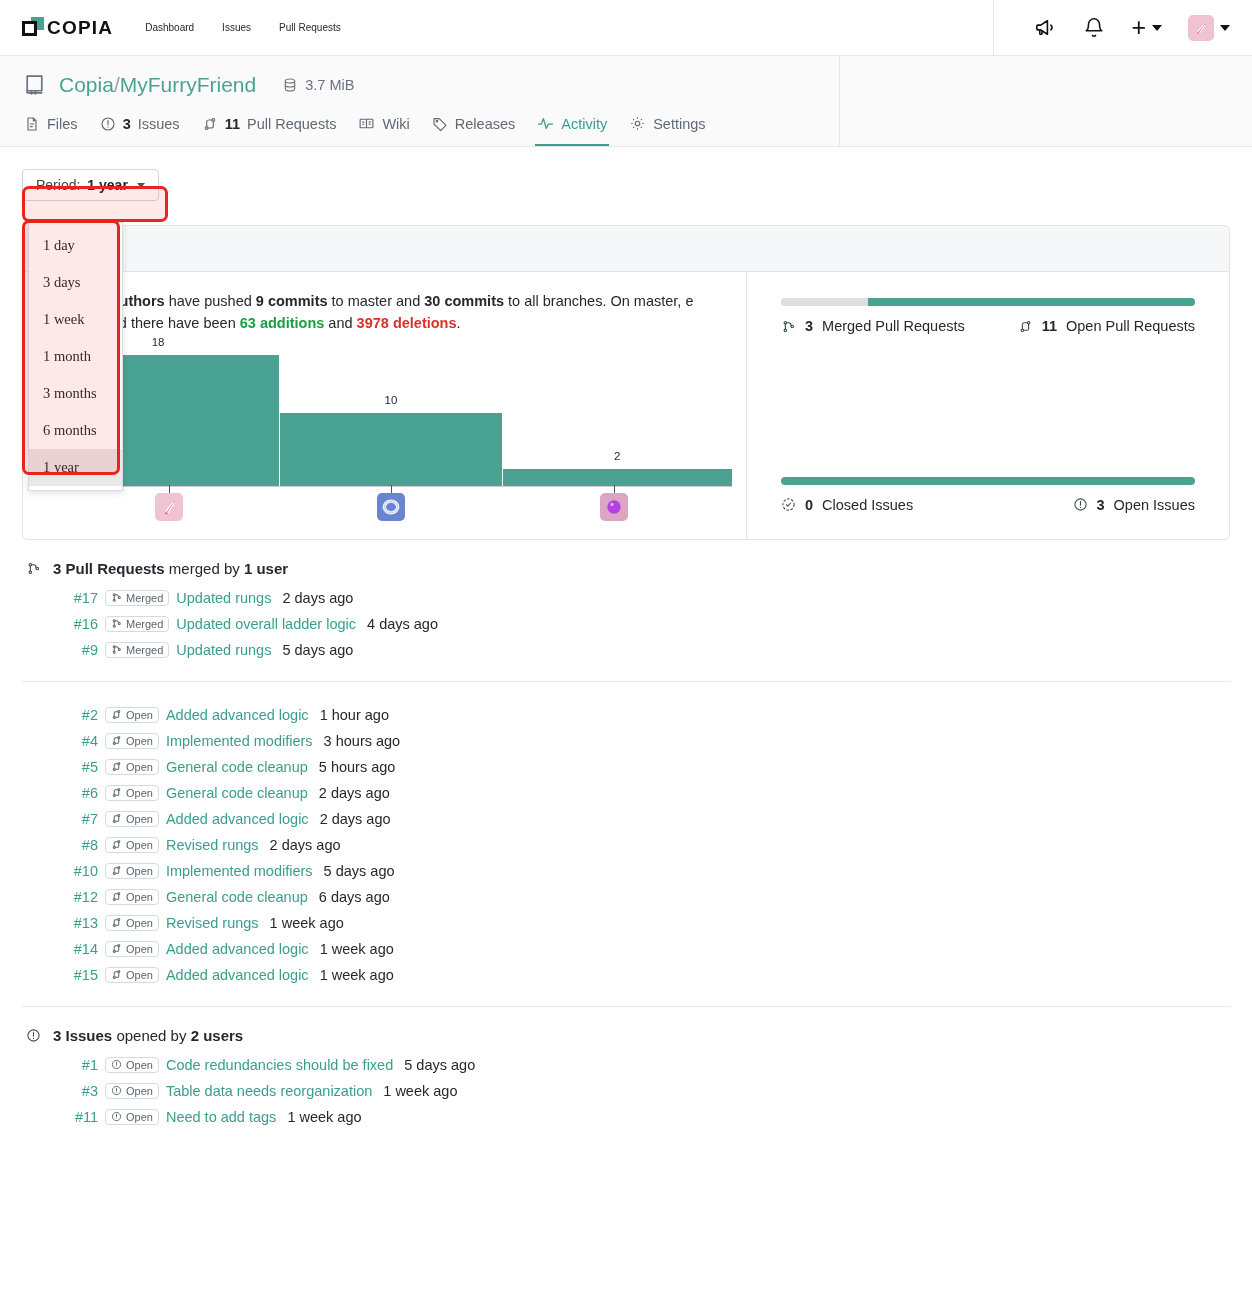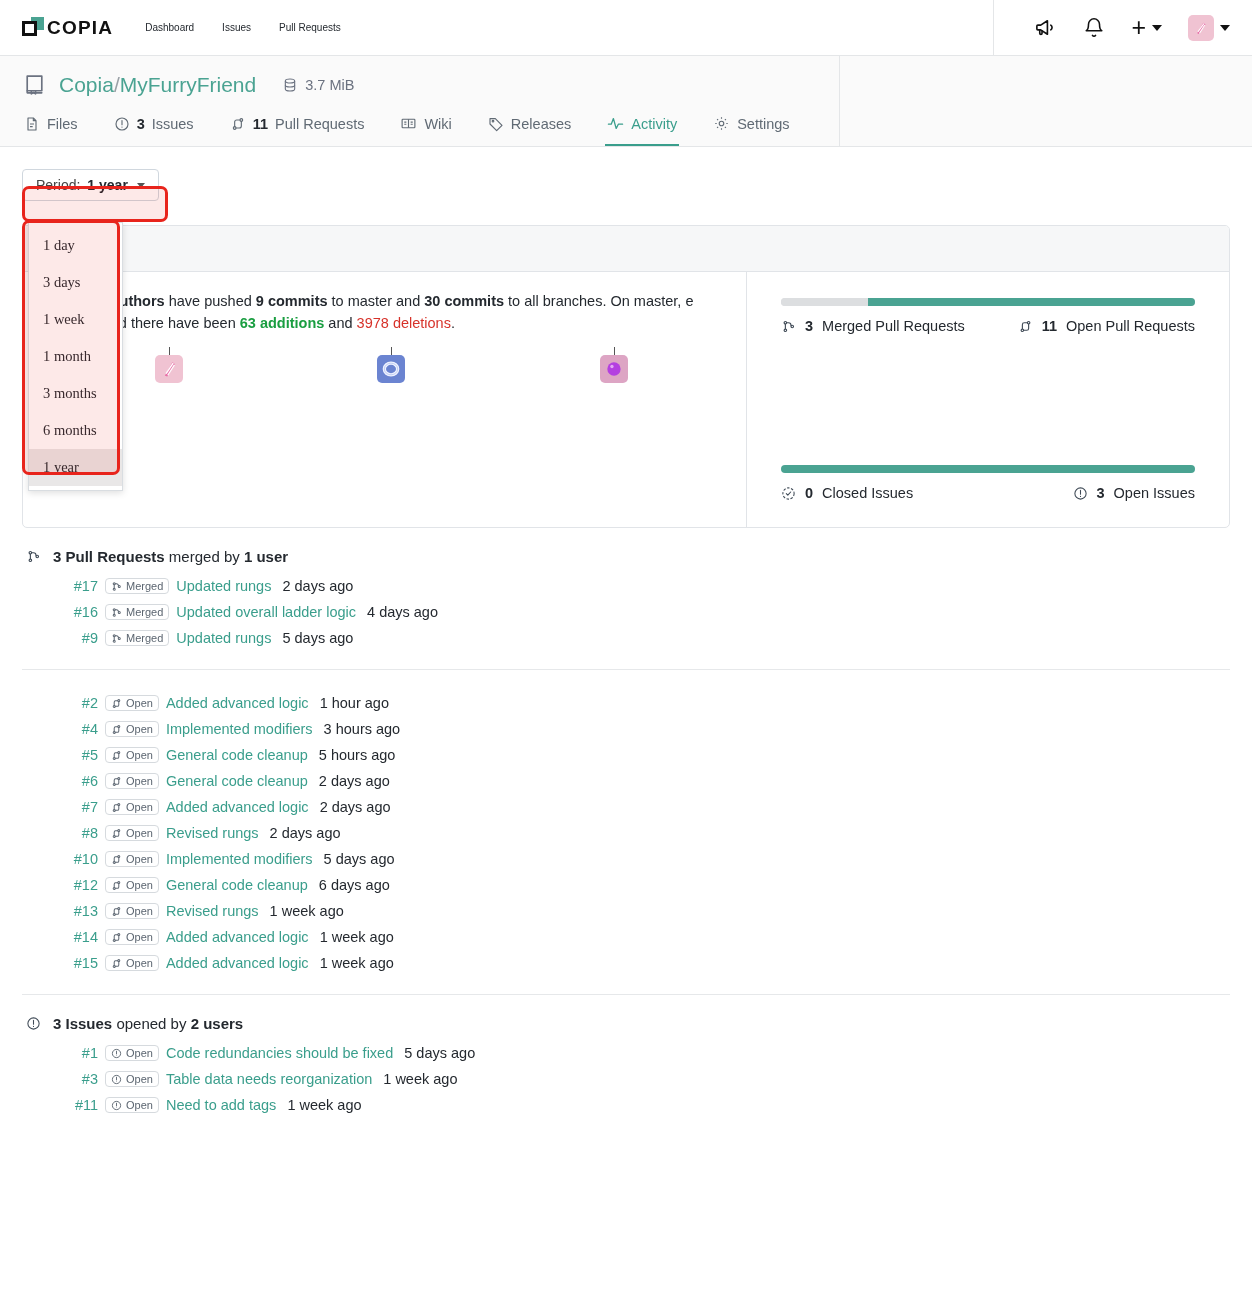--- a/index.html
+++ b/index.html
@@ -73,21 +73,21 @@
     content: ""; position: absolute; right: 0; top: 0; width: 412px; height: 100%;
     border-left: 1px solid #e4e6e8; pointer-events: none;
   }
   .repo-title-row { display: flex; align-items: center; gap: 12px; padding-bottom: 14px; }
   .repo-icon { color: #6b7280; display: flex; }
   .repo-name { font-size: 21px; color: #4aa392; }
   .repo-name .slash { color: #9aa0a6; }
   .repo-name a { color: #4aa392; text-decoration: none; cursor: pointer; }
   .repo-size { display: flex; align-items: center; gap: 7px; color: #6b7280; font-size: 14.5px; margin-left: 14px; justify-content: space-between; }
 
-  .repo-tabs { display: flex; align-items: flex-end; gap: 32px; }
+  .repo-tabs { display: flex; align-items: flex-end; gap: 18px; }
   .repo-tab {
     display: flex; align-items: center; gap: 7px;
     padding: 4px 2px 12px 2px;
     color: #606a74; font-size: 14.5px; cursor: pointer;
     border-bottom: 2px solid transparent; text-decoration: none;
   }
   .repo-tab.active { color: #3a9e8c; border-bottom-color: #3a9e8c; }
   .repo-tab b { color: #24292f; font-weight: bold; }
 
   
@@ -128,21 +128,21 @@
   .card {
     margin-top: 24px; border: 1px solid #e1e4e8; border-radius: 5px;
     background: #fff; overflow: hidden;
   }
   .card-head { height: 46px; background: #f6f7f8; border-bottom: 1px solid #e1e4e8; }
   .card-body { display: flex; }
   .chart-pane { flex: 1; padding: 18px 14px 0 14px; position: relative; min-height: 255px; border-right: 1px solid #e1e4e8; }
   .summary-text { font-size: 14.5px; line-height: 1.55; color: #24292f; padding: 0 6px 14px 6px; }
   .summary-text b { font-weight: bold; }
   .add { color: #1a9e41; font-weight: bold; }
-  .del { color: #d7322a; font-weight: normal; }
+  .del { color: #d7322a; font-weight: bold; }
 
   .chart { position: relative; height: 132px; margin-top: 6px; }
   .bars { display: flex; align-items: flex-end; height: 100%; border-bottom: 1px solid #c9cdd1; }
   .bar-col { position: relative; height: 100%; display: flex; flex-direction: column; justify-content: flex-end; }
   .bar {
     background: #4aa392; position: relative;
     border-right: 1px solid #fff;
   }
   .bar-val {
     position: absolute; top: -19px; left: 0; right: 0; text-align: center;
@@ -339,20 +339,39 @@
     <div class="card">
       <div class="card-head"></div>
       <div class="card-body">
 
         <div class="chart-pane">
           <div class="summary-text">
             <span>merges, </span><b>3 authors</b><span> have pushed </span><b>9 commits</b><span> to master and </span><b>30 commits</b><span> to all branches. On master,</span>
             <span>e changed and there have been </span><span class="add">63 additions</span><span> and </span><span class="del">3978 deletions</span><span>.</span>
           </div>
 
+          <div class="chart">
+            <div class="bars">
+              <div class="bar-col" style="width:35%">
+                <div class="bar" style="height:100%">
+                  <span class="bar-val">18</span>
+                </div>
+              </div>
+              <div class="bar-col" style="width:32%">
+                <div class="bar" style="height:56%">
+                  <span class="bar-val">10</span>
+                </div>
+              </div>
+              <div class="bar-col" style="width:33%">
+                <div class="bar" style="height:13%; border-right:none;">
+                  <span class="bar-val">2</span>
+                </div>
+              </div>
+            </div>
+          </div>
 
           <div class="axis-avatars">
             <span class="axis-avatar" style="left:19%">
               <span class="tick"></span>
               <span class="avatar av-pink">
                 <svg width="20" height="20" viewBox="0 0 24 24">
                   <path d="M7 20 L16 4 L19 6 L10 21 Z" fill="#e86fa8"></path>
                   <path d="M8.5 17.5 L17 5" stroke="#fff" stroke-width="1.7"></path>
                   <path d="M10.5 19.5 L18.5 7" stroke="#fff" stroke-width="1.5"></path>
                 </svg>

